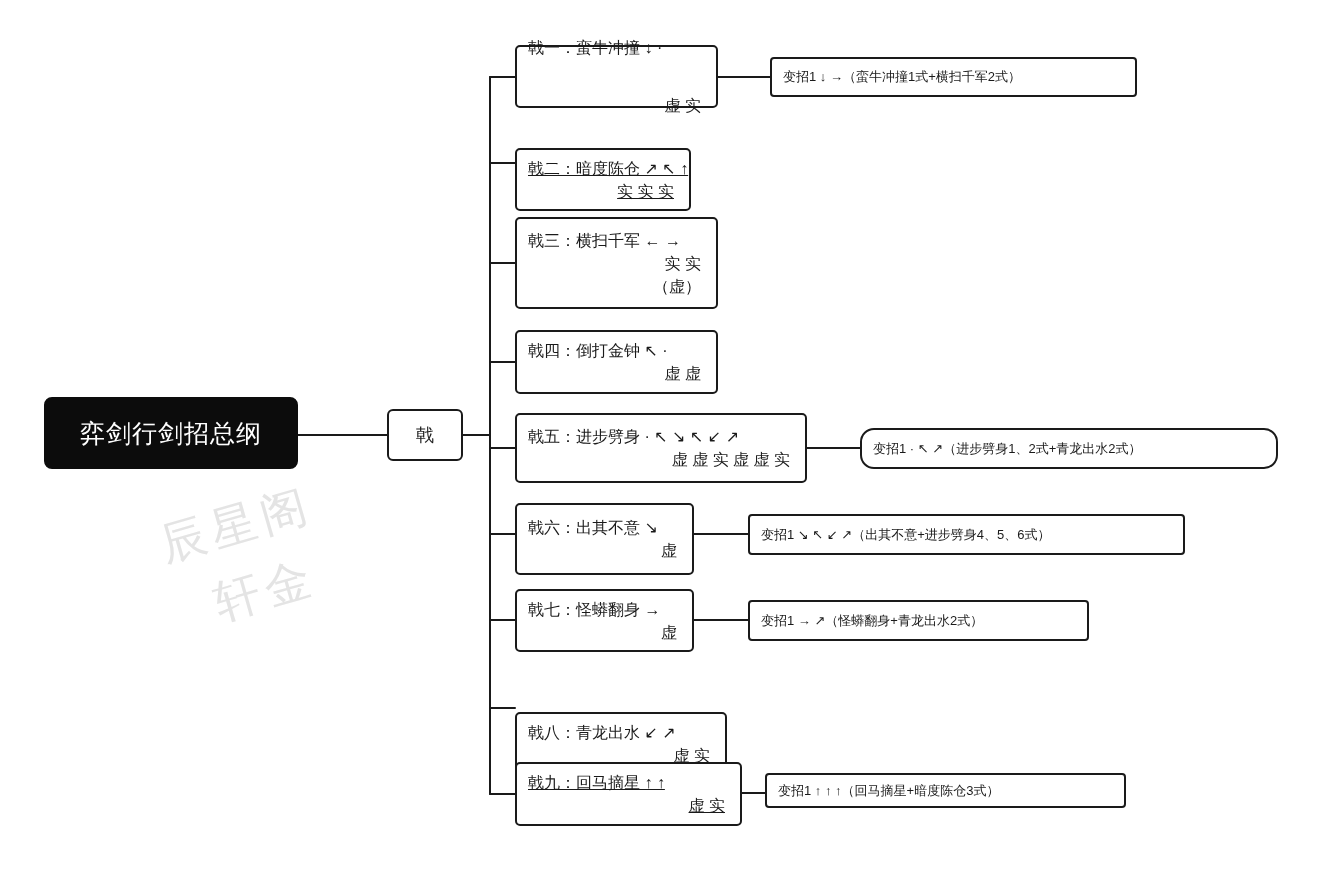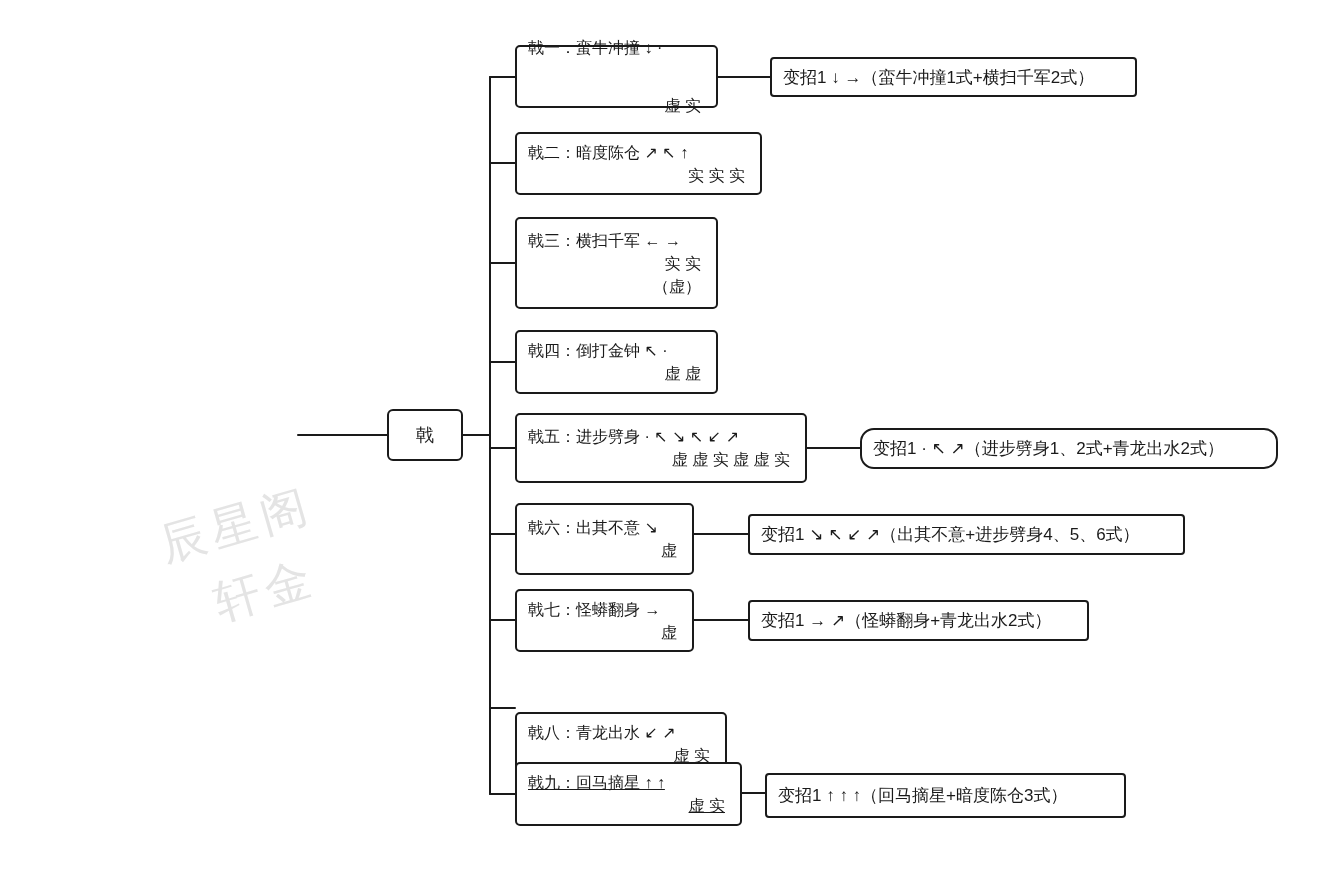--- a/index.html
+++ b/index.html
@@ -54,46 +54,46 @@
     line-height: 23px;
     padding: 0 11px;
     display: flex;
     flex-direction: column;
     justify-content: center;
     white-space: pre;
   }
   .branch .marks { text-align: right; padding-right: 4px; }
 
   .b1 { left: 515px; top: 45px;  width: 203px; height: 63px; gap: 35px; }
-  .b2 { left: 515px; top: 132px; width: 247px; height: 63px; }
+  .b2 { left: 515px; top: 148px; width: 176px; height: 63px; text-decoration: underline; }
   .b3 { left: 515px; top: 217px; width: 203px; height: 92px; }
   .b4 { left: 515px; top: 330px; width: 203px; height: 64px; }
   .b5 { left: 515px; top: 413px; width: 292px; height: 70px; }
   .b6 { left: 515px; top: 503px; width: 179px; height: 72px; }
   .b7 { left: 515px; top: 589px; width: 179px; height: 63px; }
   .b8 { left: 515px; top: 676px; width: 212px; height: 64px; margin-top: 36px; }
   .b9 { left: 515px; top: 762px; width: 227px; height: 64px; text-decoration: underline; }
 
   .variant {
     position: absolute;
     background: #ffffff;
     border: 2px solid #1a1a1a;
     border-radius: 4px;
     color: #1a1a1a;
-    font-size: 17px;
+    font-size: 13px;
     display: flex; align-items: center;
     padding: 0 11px;
     white-space: nowrap;
     overflow: hidden;
   }
   .v1 { left: 770px; top: 57px;  width: 367px; height: 40px; }
   .v2 { left: 860px; top: 428px; width: 418px; height: 41px; border-radius: 14px; }
   .v3 { left: 748px; top: 514px; width: 437px; height: 41px; }
   .v4 { left: 748px; top: 600px; width: 341px; height: 41px; }
-  .v5 { left: 765px; top: 773px; width: 361px; height: 45px; }
+  .v5 { left: 765px; top: 773px; width: 361px; height: 35px; }
 
   .watermark {
     position: absolute;
     left: 168px; top: 488px;
     transform: rotate(-16deg);
     color: #e4e4e4;
     font-size: 46px;
     line-height: 1.55;
     letter-spacing: 6px;
     user-select: none;
@@ -131,20 +131,23 @@
       <path d="M694 620 H748"></path>
       <path d="M712 793 H765"></path>
     </g>
   </svg>
 
   <div class="watermark">
     <div>辰星阁</div>
     <div class="wm2">轩金</div>
   </div>
 
+  <div class="node root-node">
+    <span>弈剑行剑招总纲</span>
+  </div>
 
   <div class="node hub-node">
     <span>戟</span>
   </div>
 
   <div class="node branch b1">
     <div>戟一：蛮牛冲撞 ↓ ·</div>
     <div class="marks">虚 实</div>
   </div>
 

